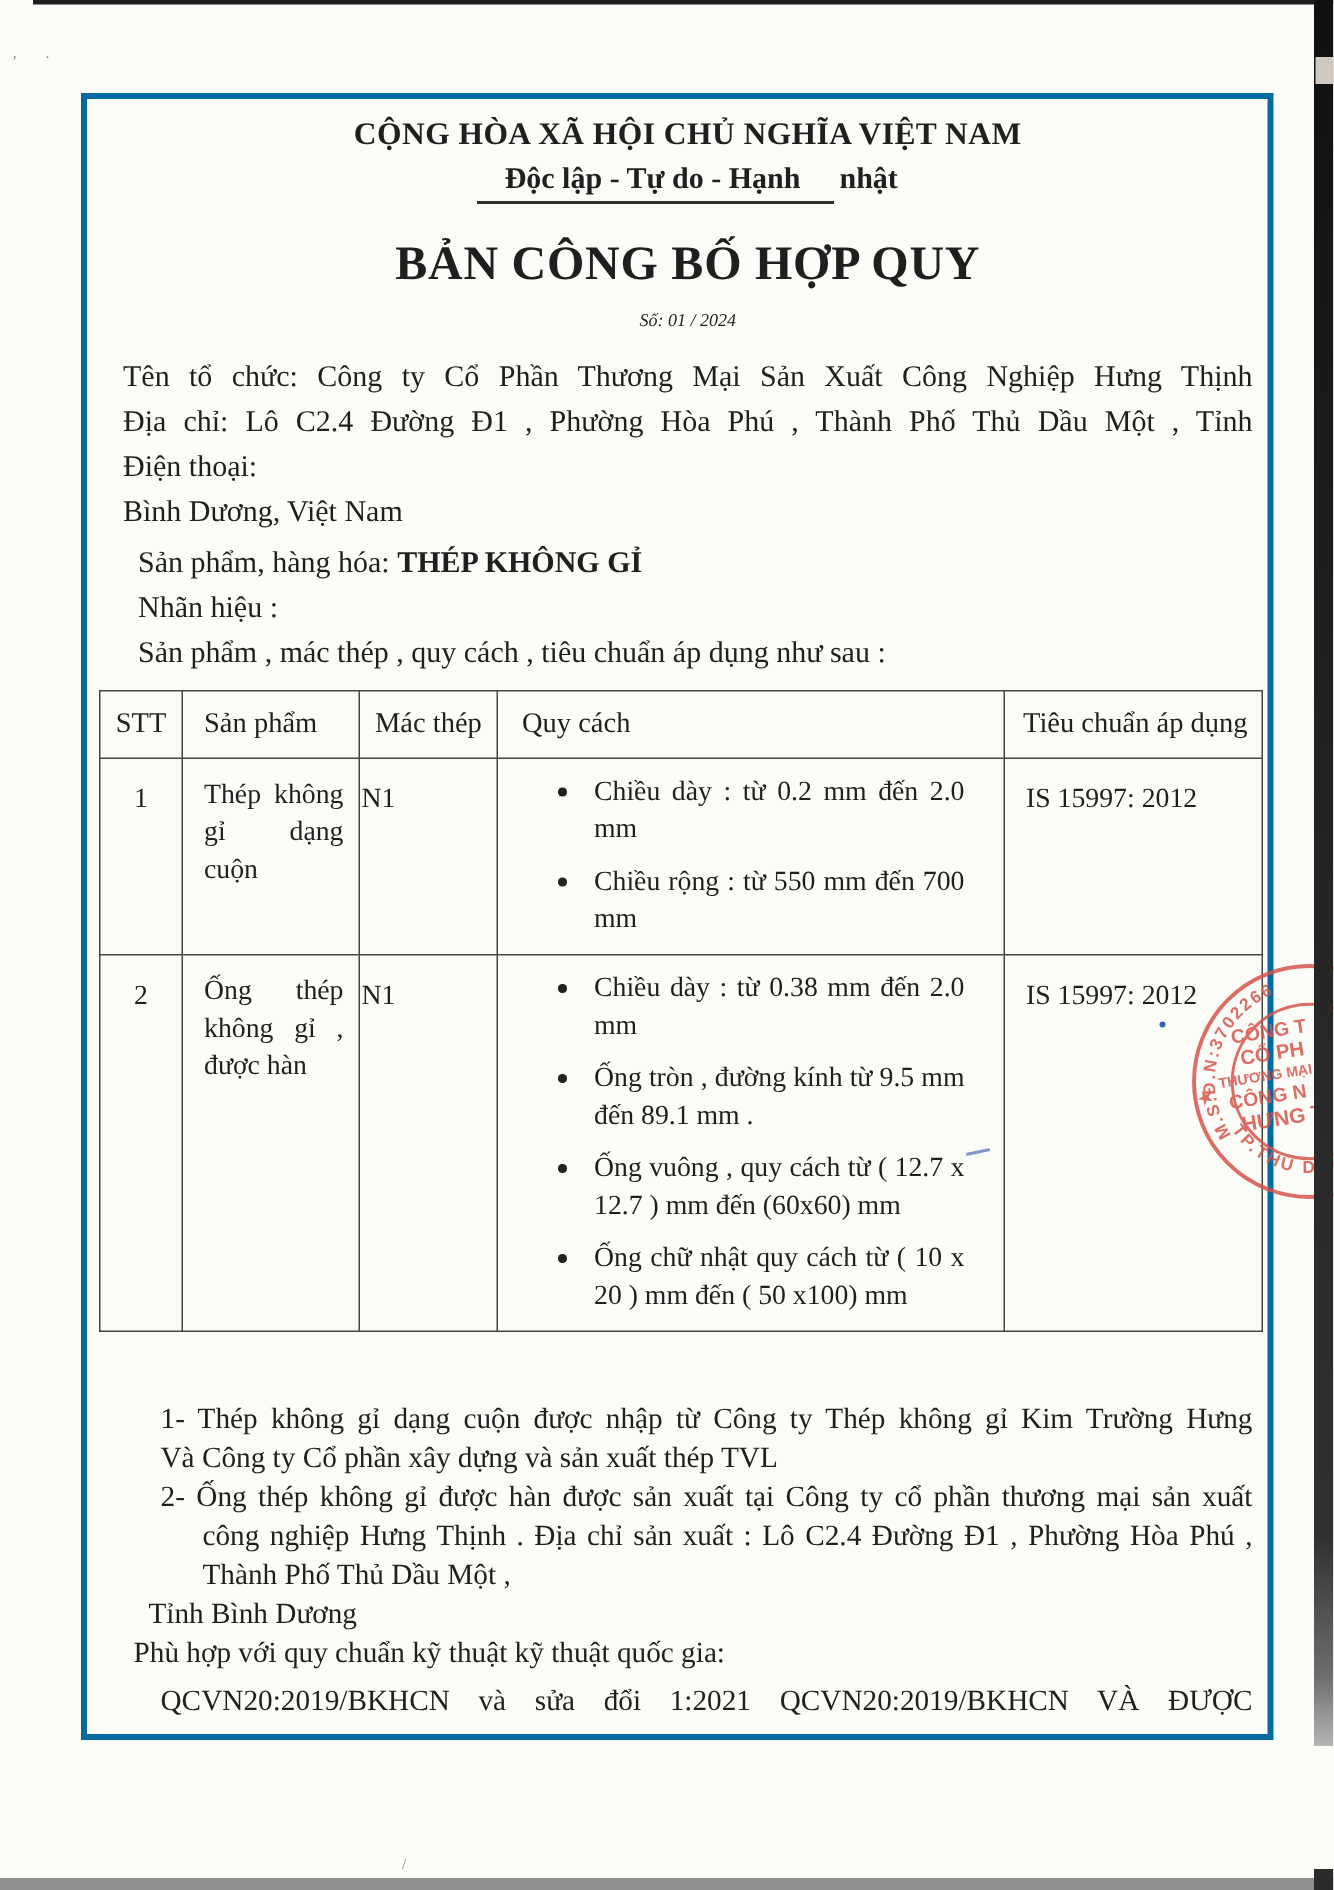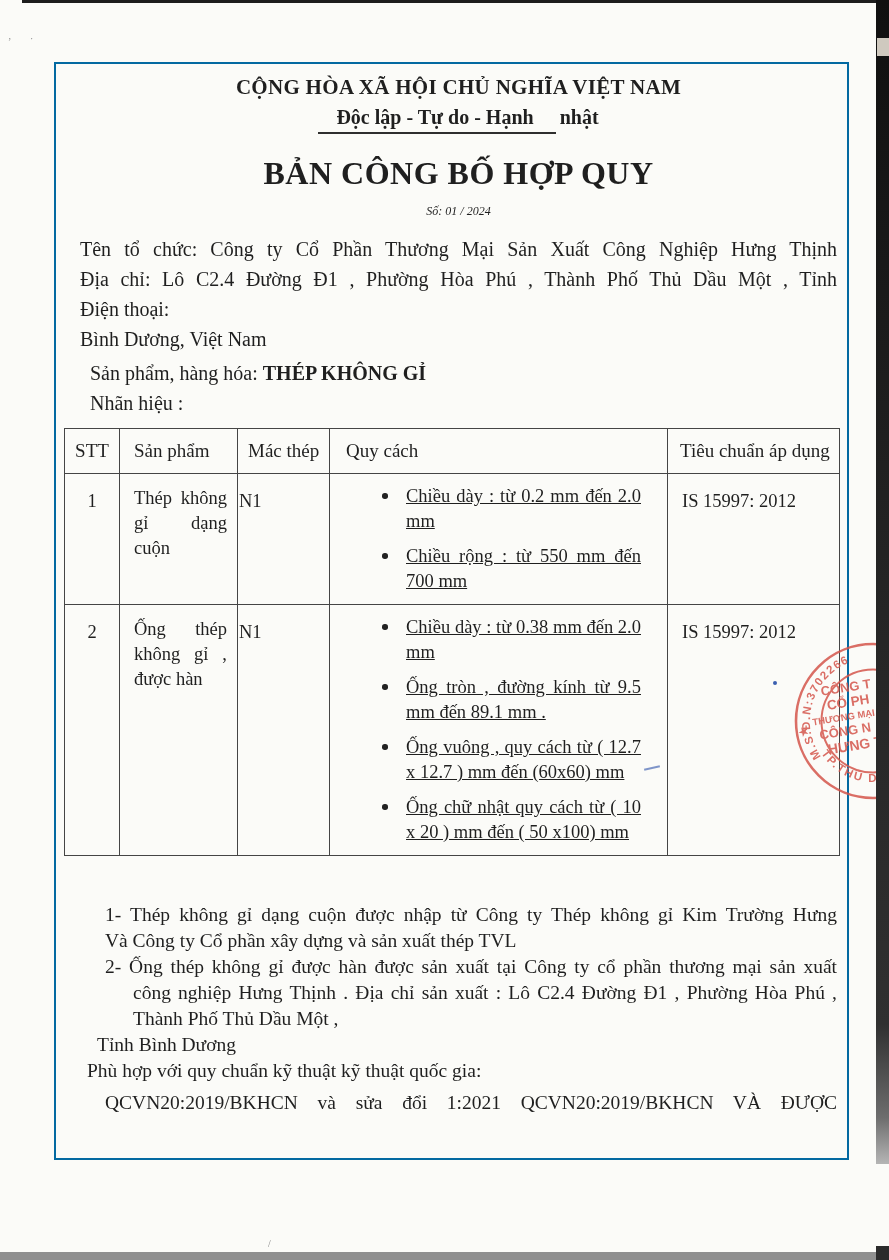--- a/index.html
+++ b/index.html
@@ -14,21 +14,21 @@
     background:linear-gradient(to bottom,#101010 0%,#262626 55%,#303030 88%,#6d6d6d 96%,#b5b5b5 100%);}
   .edge-right-gap{position:absolute;left:877px;width:12px;top:38px;height:18px;background:#cfc9bf;z-index:31;}
   .edge-bottom{position:absolute;left:0;right:0;top:1252px;height:8px;background:#8f8f8f;z-index:30;}
   .edge-bottom-corner{position:absolute;right:0;width:13px;top:1246px;height:14px;background:#2b2b2b;z-index:31;}
   .speck{position:absolute;color:#8a8a8a;font-size:10px;z-index:5;}
   .pen-dot{position:absolute;left:773px;top:681px;width:4px;height:4px;border-radius:50%;background:#3a5fb0;z-index:21;}
   .pen-dash{position:absolute;left:644px;top:767px;width:16px;height:2px;background:#4a6ab5;transform:rotate(-12deg);opacity:.7;z-index:21;}
 
   
   .frame{position:absolute;left:54px;top:62px;width:795px;height:1098px;
-    border:2px solid #0369a1;box-sizing:border-box;z-index:10;}
+    border:4px solid #0369a1;box-sizing:border-box;z-index:10;}
   .content{padding:10px 10px 0 24px;font-size:20px;line-height:30px;}
 
   .center{text-align:center;}
   .nat-title{font-weight:bold;font-size:21px;line-height:26px;letter-spacing:.3px;}
   .motto{font-weight:bold;font-size:20px;line-height:26px;margin-top:4px;}
   .motto-u{display:inline-block;border-bottom:2.5px solid #2f2f2f;padding:0 22px 2px 18px;}
   .motto-tail{margin-left:4px;}
   .doc-title{font-weight:bold;font-size:32px;line-height:30px;letter-spacing:.5px;margin-top:24px;}
   .doc-num{font-size:12px;line-height:26px;margin-top:10px;font-style:italic;}
 
@@ -47,21 +47,21 @@
   table.spec th,table.spec td{border:1.8px solid #454545;vertical-align:top;font-weight:normal;}
   table.spec thead th{height:44px;vertical-align:middle;text-align:left;padding:0 0 0 14px;font-size:19px;}
   table.spec thead th.cen{text-align:center;padding:0;}
   tr.r1{height:96px;} tr.r2{height:234px;}
   td.cstt{text-align:center;padding-top:12px;}
   td.cprod{padding:12px 10px 0 14px;text-align:justify;line-height:25px;}
   td.cgrade{text-align:left;padding-top:12px;}
   td.cspec{padding:10px 12px 0 0;}
   td.cstd{padding:12px 0 0 14px;}
   ul.bullets{margin:0;padding:0 0 0 64px;list-style:none;}
-  ul.bullets li{position:relative;margin:0 14px 10px 12px;text-align:justify;line-height:25px;text-decoration:underline;}
+  ul.bullets li{position:relative;margin:0 14px 10px 0;text-align:justify;line-height:25px;}
   ul.bullets li::before{content:"";position:absolute;left:-24px;top:9px;width:5.5px;height:5.5px;
     border-radius:50%;background:#222;}
 
   
   .notes{font-size:19.5px;line-height:26px;margin-top:46px;}
   .n-ind{margin-left:25px;}
   .n-ind2{margin-left:53px;}
   .prov{margin-left:17px;}
   .conf{margin-left:7px;}
   .reg1{margin-left:25px;margin-top:6px;}
@@ -100,20 +100,21 @@
 
       <div class="center doc-num">Số: 01 / 2024</div>
 
       <p class="ln mt10 jl">Tên tổ chức: Công ty Cổ Phần Thương Mại Sản Xuất Công Nghiệp Hưng Thịnh</p>
       <p class="ln jl">Địa chỉ: Lô C2.4 Đường Đ1 , Phường Hòa Phú , Thành Phố Thủ Dầu Một , Tỉnh</p>
       <p class="ln">Điện thoại:</p>
       <p class="ln">Bình Dương, Việt Nam</p>
 
       <p class="ln ind10" style="margin-top:4px;"><span>Sản phẩm, hàng hóa: </span><span class="bold">THÉP KHÔNG GỈ</span></p>
       <p class="ln ind10">Nhãn hiệu :</p>
+      <p class="ln ind10">Sản phẩm , mác thép , quy cách , tiêu chuẩn áp dụng như sau :</p>
 
       <table class="spec">
         <colgroup>
             <col class="c1">
             <col class="c2">
             <col class="c3">
             <col class="c4">
             <col class="c5">
           </colgroup>
         <thead>

